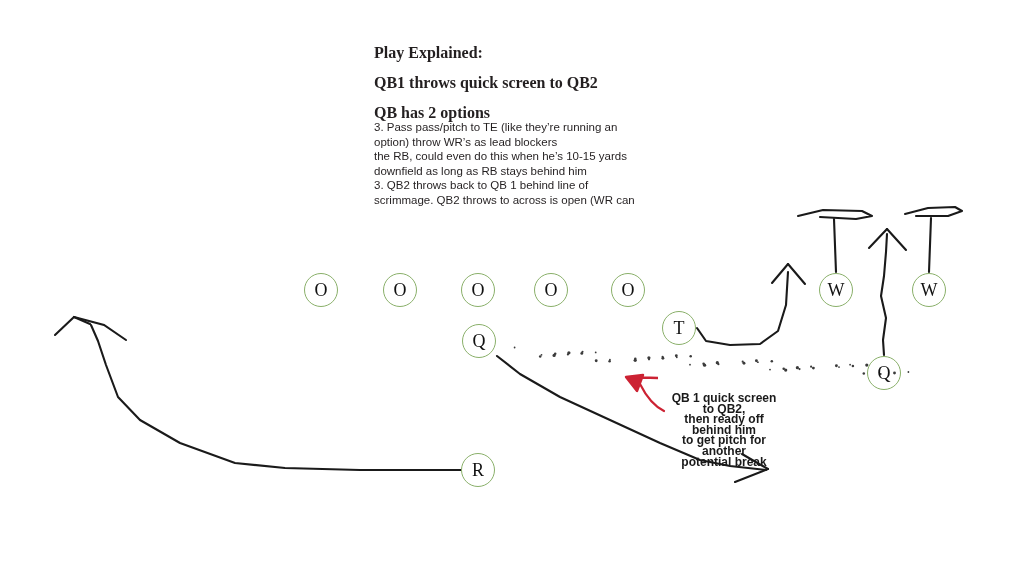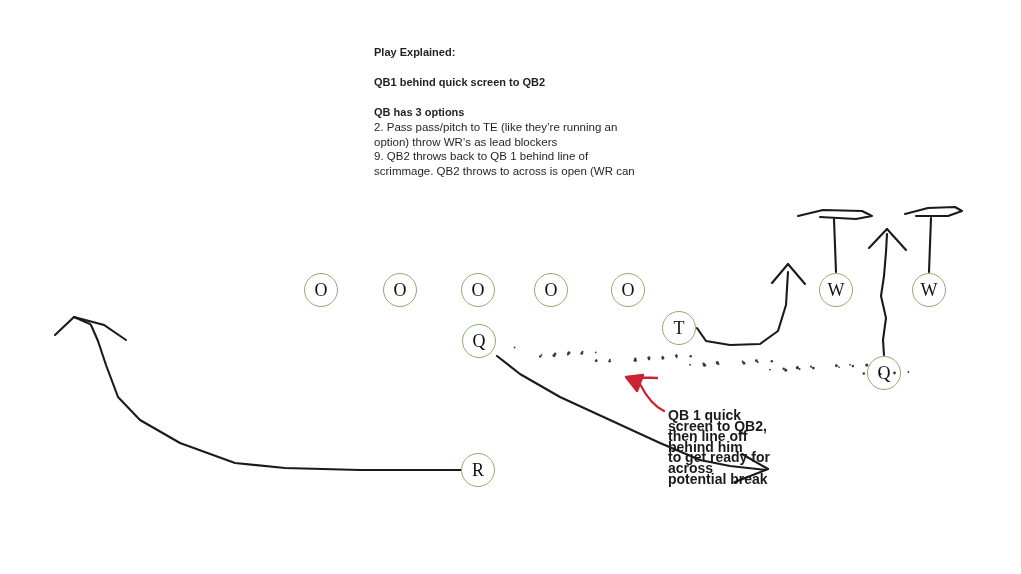--- a/index.html
+++ b/index.html
@@ -24,40 +24,42 @@
   }
   .notes {
     position: absolute;
     left: 374px;
     top: 45px;
     width: 275px;
     color: #231f20;
   }
   .notes .hd {
     font-weight: bold;
-    font-size: 11px;
+    font-size: 16px;
     line-height: 15px;
+    font-family: Liberation Serif, serif;
   }
   .notes .gap {
     height: 15px;
   }
   .notes .body-line {
     font-size: 11.5px;
     line-height: 14.6px;
     font-weight: normal;
   }
   .callout {
     position: absolute;
     left: 668px;
-    top: 410px;
+    top: 393px;
     width: 112px;
-    font-size: 14px;
+    font-size: 12px;
     font-weight: bold;
     line-height: 10.6px;
     color: #1a1a1a;
+    text-align: center;
   }
   .player {
     position: absolute;
     width: 34px;
     height: 34px;
     border: 1.4px solid #8ab06a;
     border-radius: 50%;
     background: transparent;
     box-sizing: border-box;
     display: flex;
@@ -149,33 +151,35 @@
         <circle cx="863.8" cy="373.6" r="1.26" fill="#3b3b3b"></circle>
       </g>
 
     <path d="M 664 411 Q 650 404 640 384" fill="none" stroke="#cc2233" stroke-width="2.2" stroke-linecap="round"></path>
     <path d="M 626 377 L 643 375 L 637 391 Z M 626 377 L 658 378" fill="#cc2233" stroke="#cc2233" stroke-width="2.4" stroke-linejoin="round"></path>
   </svg>
 
   <div class="notes">
     <div class="hd">Play Explained:</div>
     <div class="gap"></div>
-    <div class="hd">QB1 behind quick screen to QB2</div>
+    <div class="hd">QB1 throws quick screen to QB2</div>
     <div class="gap"></div>
-    <div class="hd">QB has 3 options</div>
-    <div class="body-line">2. Pass pass/pitch to TE (like they’re running an</div>
+    <div class="hd">QB has 2 options</div>
+    <div class="body-line">3. Pass pass/pitch to TE (like they’re running an</div>
     <div class="body-line">option) throw WR’s as lead blockers</div>
-    <div class="body-line">9. QB2 throws back to QB 1 behind line of</div>
+    <div class="body-line">the RB, could even do this when he’s 10-15 yards</div>
+    <div class="body-line">downfield as long as RB stays behind him</div>
+    <div class="body-line">3. QB2 throws back to QB 1 behind line of</div>
     <div class="body-line">scrimmage. QB2 throws to across is open (WR can</div>
   </div>
 
   <div class="callout">
     <div>QB 1 quick screen to QB2,</div>
-    <div>then line off behind him</div>
-    <div>to get ready for across</div>
+    <div>then ready off behind him</div>
+    <div>to get pitch for another</div>
     <div>potential break</div>
   </div>
 
   <div id="players-layer">
       <div class="player" style="left: 304px; top: 273px; border-color: rgb(138, 176, 106); color: rgb(17, 17, 17);">
         <span>O</span>
       </div>
       <div class="player" style="left: 383px; top: 273px; border-color: rgb(138, 176, 106); color: rgb(17, 17, 17);">
         <span>O</span>
       </div>

